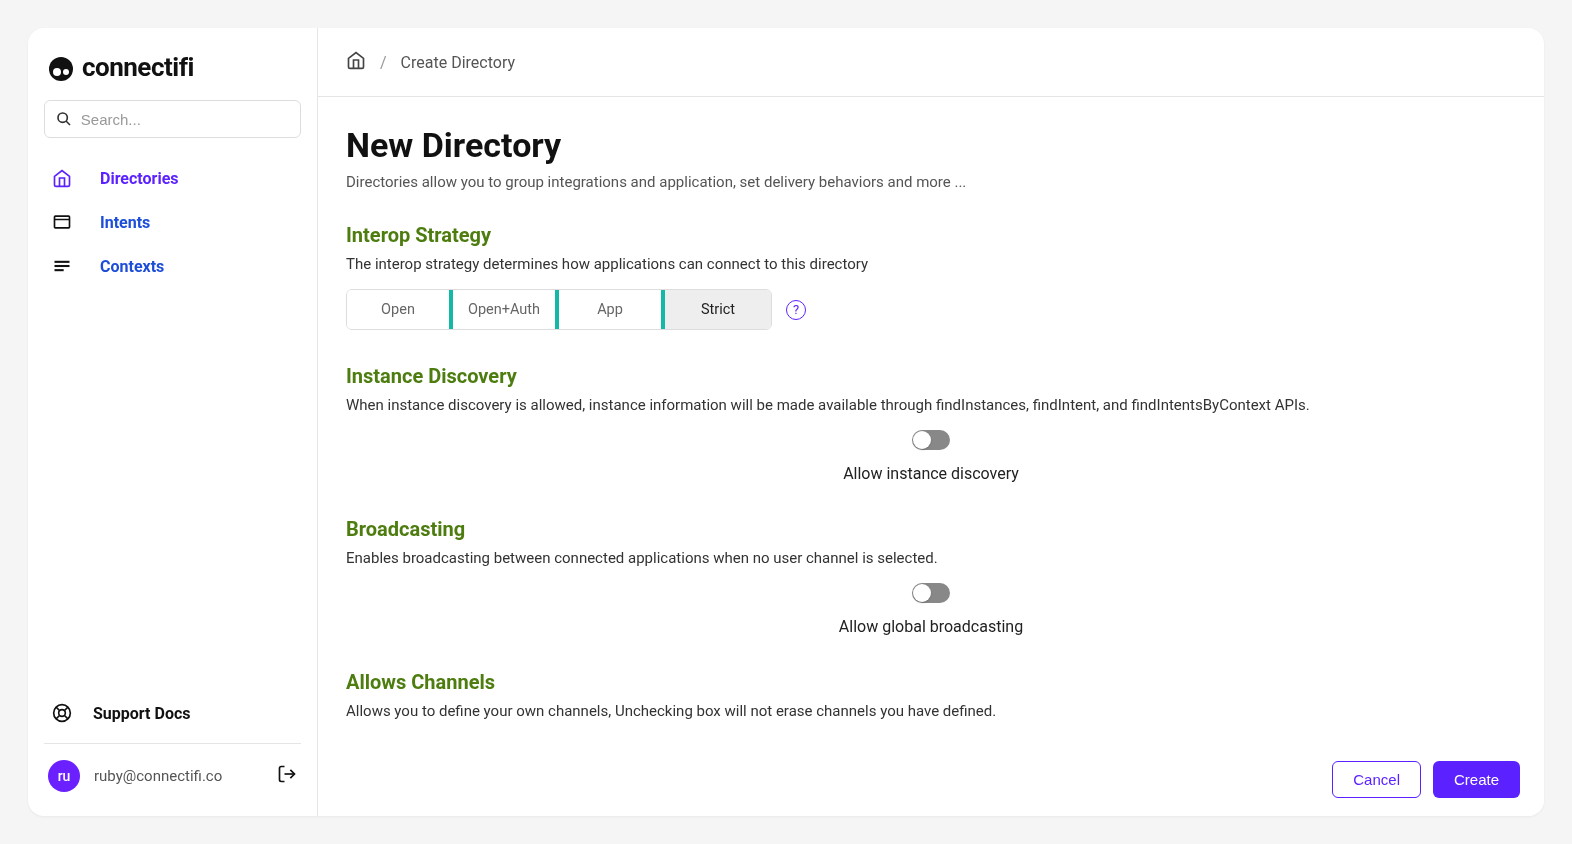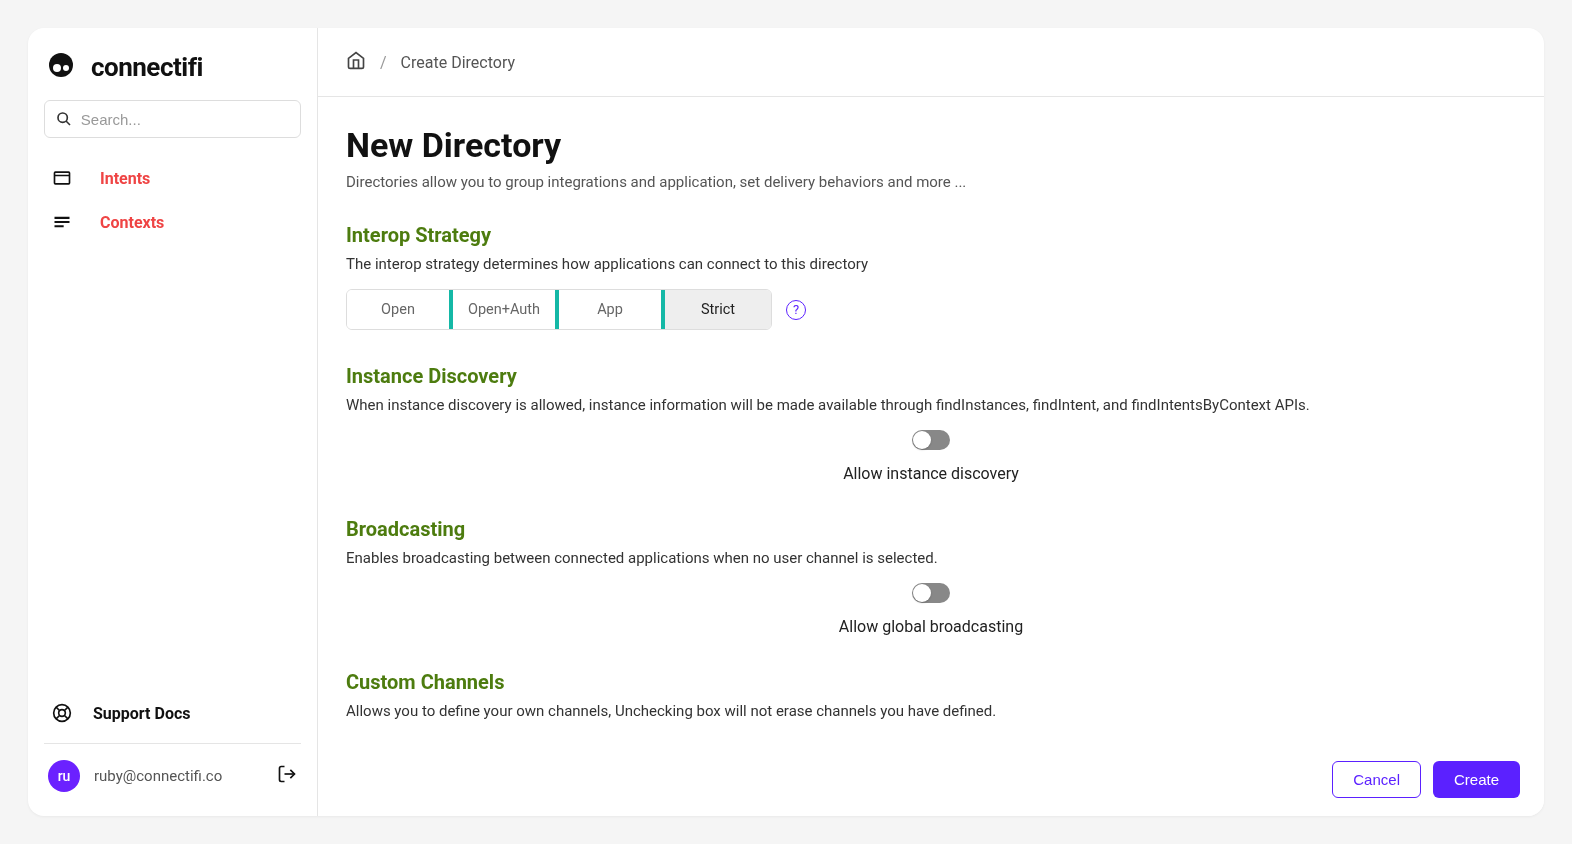--- a/index.html
+++ b/index.html
@@ -20,22 +20,22 @@
     }
     .sidebar {
       width: 290px;
       border-right: 1px solid #e5e5e5;
       display: flex;
       flex-direction: column;
       padding: 20px 16px 16px 16px;
     }
     .logo {
       display: flex;
-      align-items: flex-start;
-      gap: 17px;
+      align-items: flex-end;
+      gap: 8px;
       padding: 4px 4px 18px 4px;
     }
     .logo-mark {
       width: 26px;
       height: 26px;
       position: relative;
     }
     .logo-text {
       font-size: 26px;
       font-weight: 700;
@@ -60,21 +60,21 @@
     }
     .search-box input::placeholder { color: #999; }
     .nav { flex: 1; }
     .nav-item {
       display: flex;
       align-items: center;
       gap: 28px;
       padding: 12px 8px;
       font-size: 16px;
       font-weight: 700;
-      color: #ef4444;
+      color: #1d4ed8;
       cursor: pointer;
     }
     .nav-item.active { color: #5b21ff; }
     .nav-icon { width: 20px; height: 20px; display: flex; align-items: center; justify-content: center; }
     .support-row {
       display: flex;
       align-items: center;
       gap: 21px;
       padding: 12px 8px;
       font-size: 16px;
@@ -265,20 +265,29 @@
       <span class="nav-icon">
         <svg width="16" height="16" viewBox="0 0 24 24" fill="none" stroke="#333" stroke-width="2.5">
           <circle cx="10" cy="10" r="7"></circle>
             <line x1="21" y1="21" x2="15" y2="15"></line>
         </svg>
       </span>
       <input placeholder="Search..." style="">
     </div>
 
     <nav class="nav">
+      <div class="nav-item active">
+        <span class="nav-icon">
+          <svg width="20" height="20" viewBox="0 0 24 24" fill="none" stroke="#5b21ff" stroke-width="2">
+            <path d="M3 10l9-7 9 7v10a2 2 0 0 1-2 2H5a2 2 0 0 1-2-2z"></path>
+              <path d="M9 22V12h6v10"></path>
+          </svg>
+        </span>
+        <span>Directories</span>
+      </div>
       <div class="nav-item">
         <span class="nav-icon">
           <svg width="20" height="20" viewBox="0 0 24 24" fill="none" stroke="#111" stroke-width="2">
             <rect x="3" y="5" width="18" height="14" rx="1"></rect>
               <line x1="3" y1="9" x2="21" y2="9"></line>
           </svg>
         </span>
         <span>Intents</span>
       </div>
       <div class="nav-item">
@@ -362,21 +371,21 @@
       <div class="section">
         <div class="section-title">Broadcasting</div>
         <div class="section-desc">Enables broadcasting between connected applications when no user channel is selected.</div>
         <div class="toggle-row">
           <div class="switch"></div>
           <span class="toggle-label">Allow global broadcasting</span>
         </div>
       </div>
 
       <div class="section">
-        <div class="section-title">Custom Channels</div>
+        <div class="section-title">Allows Channels</div>
         <div class="section-desc">Allows you to define your own channels, Unchecking box will not erase channels you have defined.</div>
       </div>
     </div>
 
     <div class="footer">
       <button class="btn btn-outline">Cancel</button>
       <button class="btn btn-primary">Create</button>
     </div>
   </main>
 </div>

